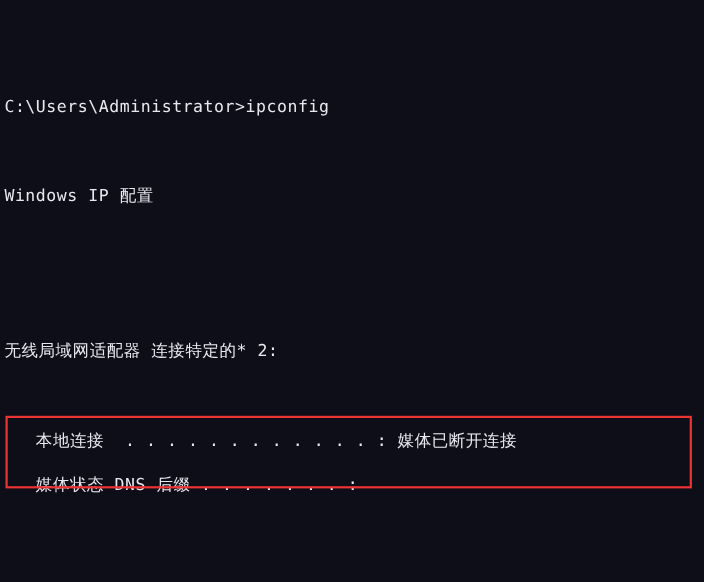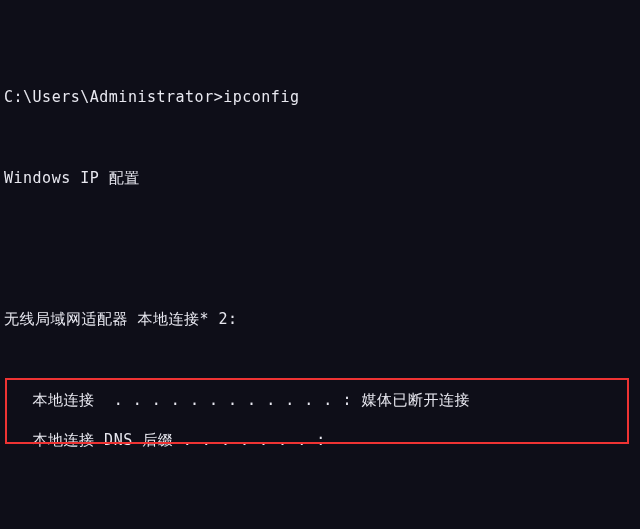--- a/index.html
+++ b/index.html
@@ -34,24 +34,24 @@
 <body>
 
 
 
 <div class="row" data-interactable="true"><span data-interactable="false">C:\Users\Administrator&gt;</span><span data-interactable="false">ipconfig</span></div>
 <div class="section-spacer"></div>
 <div class="row" data-interactable="false">Windows IP 配置</div>
 <div class="section-spacer"></div>
 <div class="section-spacer"></div>
 
-<div class="row" data-interactable="false">无线局域网适配器 本地连接* 2:</div>
+<div class="row" data-interactable="false">无线局域网适配器 连接特定的* 2:</div>
 <div class="section-spacer"></div>
 <div class="row" data-interactable="false"><span data-interactable="false">   本地连接  . . . . . . . . . . . . :</span><span data-interactable="false"> 媒体已断开连接</span></div>
-<div class="row" data-interactable="false"><span data-interactable="false">   本地连接 DNS 后缀 . . . . . . . :</span><span data-interactable="false"></span></div>
+<div class="row" data-interactable="false"><span data-interactable="false">   媒体状态 DNS 后缀 . . . . . . . :</span><span data-interactable="false"></span></div>
 <div class="section-spacer"></div>
 
 
 
 
 
 
 
 
 

